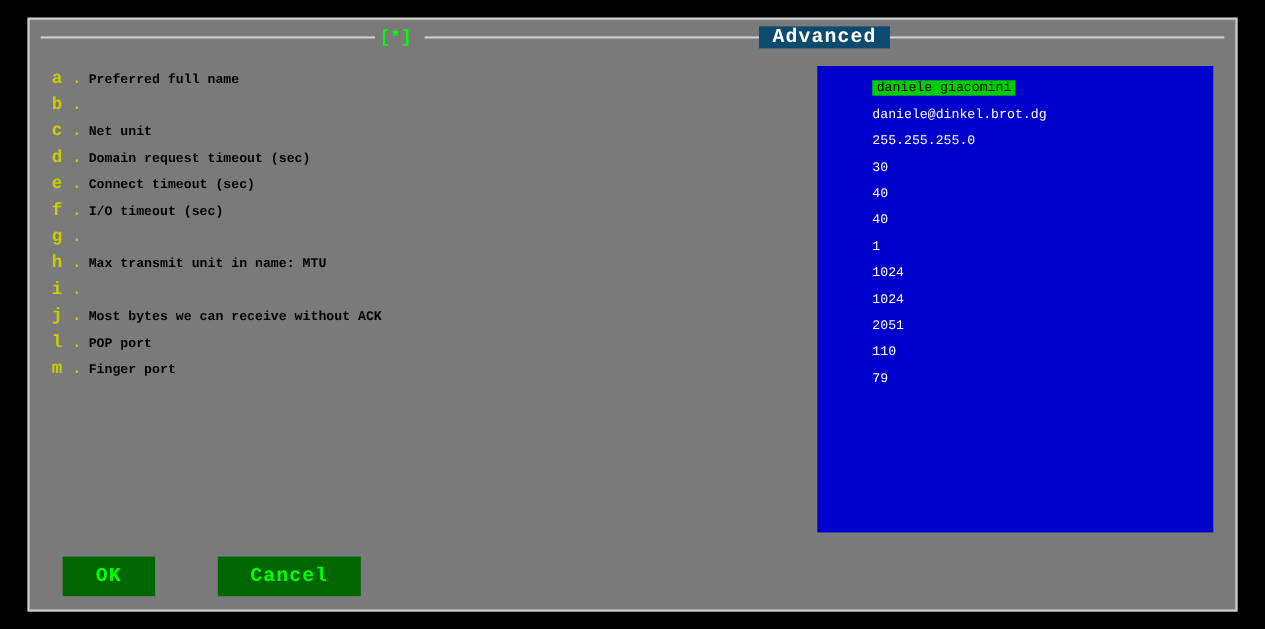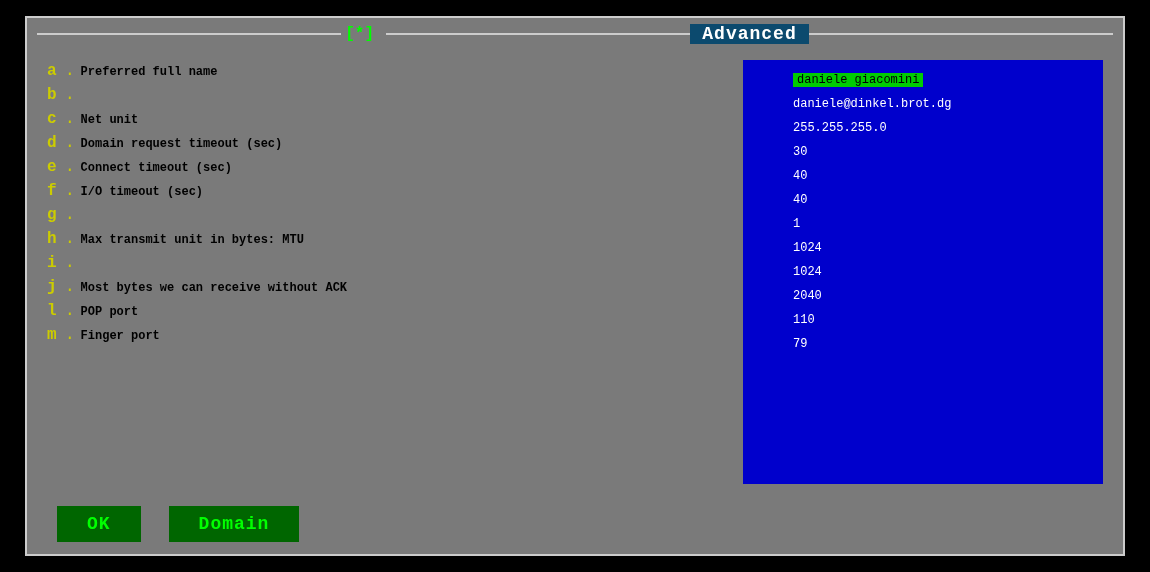--- a/index.html
+++ b/index.html
@@ -134,21 +134,21 @@
     .value-highlighted {
       background: #00cc00;
       color: #000 !important;
       padding: 0 4px;
     }
 
     .footer {
       display: flex;
       align-items: center;
       padding: 12px 30px;
-      gap: 28px;
+      gap: 57px;
       flex-shrink: 0;
     }
 
     .btn {
       background: #006600;
       color: #00ff00;
       font-family: 'Courier New', Courier, monospace;
       font-size: 18px;
       font-weight: bold;
       border: none;
@@ -228,21 +228,21 @@
           <span class="field-dot">. </span>
           <span class="field-label">I/O timeout (sec)</span>
         </div>
         <div class="field-row">
           <span class="field-key">g</span>
           <span class="field-dot">. </span>
         </div>
         <div class="field-row">
           <span class="field-key">h</span>
           <span class="field-dot">. </span>
-          <span class="field-label">Max transmit unit in bytes: MTU</span>
+          <span class="field-label">Max transmit unit in name: MTU</span>
         </div>
         <div class="field-row">
           <span class="field-key">i</span>
           <span class="field-dot">. </span>
         </div>
         <div class="field-row">
           <span class="field-key">j</span>
           <span class="field-dot">. </span>
           <span class="field-label">Most bytes we can receive without ACK</span>
         </div>
@@ -260,27 +260,27 @@
     <div class="right-panel">
     <div class="value-row"><span class="value-text value-highlighted">daniele giacomini</span></div>
         <div class="value-row"><span class="value-text">daniele@dinkel.brot.dg</span></div>
         <div class="value-row"><span class="value-text">255.255.255.0</span></div>
         <div class="value-row"><span class="value-text">30</span></div>
         <div class="value-row"><span class="value-text">40</span></div>
         <div class="value-row"><span class="value-text">40</span></div>
         <div class="value-row"><span class="value-text">1</span></div>
         <div class="value-row"><span class="value-text">1024</span></div>
         <div class="value-row"><span class="value-text">1024</span></div>
-        <div class="value-row"><span class="value-text">2040</span></div>
+        <div class="value-row"><span class="value-text">2051</span></div>
         <div class="value-row"><span class="value-text">110</span></div>
         <div class="value-row"><span class="value-text">79</span></div>
       </div>
   </div>
 
   <div class="footer">
     <div class="btn-shadow">
       <button class="btn">OK</button>
     </div>
     <div class="btn-shadow">
-      <button class="btn">Domain</button>
+      <button class="btn">Cancel</button>
     </div>
   </div>
 </div>
 
 </body></html>

